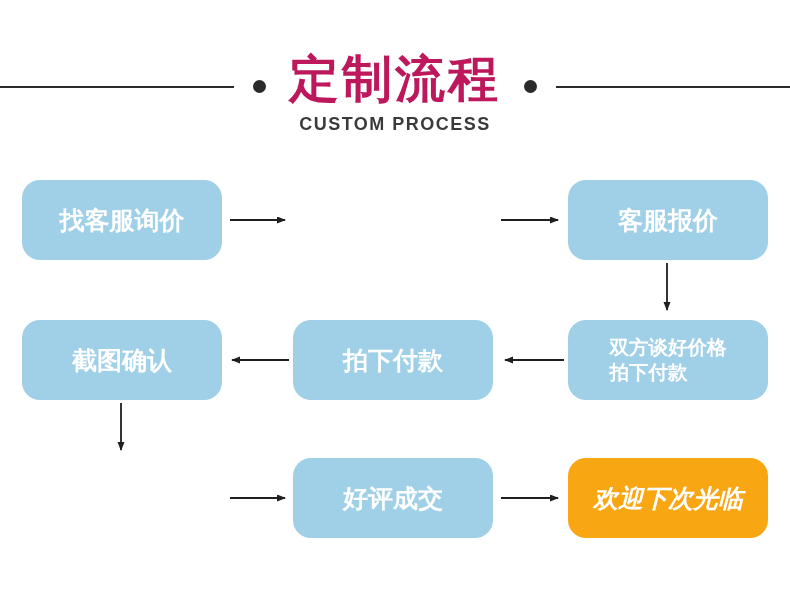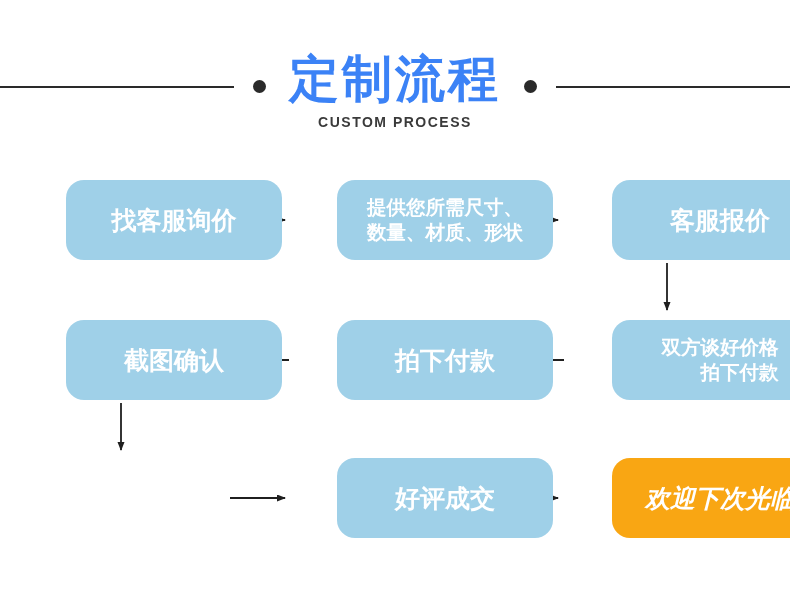--- a/index.html
+++ b/index.html
@@ -9,39 +9,39 @@
     background:#ffffff;
     overflow:hidden;
     font-family:"Liberation Sans","DejaVu Sans",sans-serif;
   }
 
   
   .title{
     position:absolute;left:0;top:52px;width:790px;margin:0;
     text-align:center;
     font-size:50px;line-height:1.1;font-weight:800;
-    letter-spacing:3px;color:#3b82f6;
+    letter-spacing:3px;color:#be185d;
   }
   .subtitle{
     position:absolute;left:0;top:114px;width:790px;
     text-align:center;
-    font-size:14px;font-weight:600;letter-spacing:1.5px;color:#3a3a3a;
+    font-size:18px;font-weight:600;letter-spacing:1.5px;color:#3a3a3a;
   }
   .rule{position:absolute;top:86px;height:2px;background:#2a2a2a;}
   .rule-left{left:0;width:234px;}
   .rule-right{left:556px;width:234px;}
   .dot{position:absolute;top:80px;width:13px;height:13px;border-radius:50%;background:#2a2a2a;}
   .dot-left{left:253px;}
   .dot-right{left:524px;}
 
   
   .step{
-    position:absolute;width:216px;height:80px;border-radius:18px;
+    position:absolute;width:200px;height:80px;border-radius:18px;
     display:flex;align-items:center;justify-content:center;
-    text-align:right;color:#ffffff;font-weight:bold;font-size:25px;margin-left:44px;
+    text-align:left;color:#ffffff;font-weight:bold;font-size:25px;
   }
   .step .step-label{white-space:pre-line;line-height:1.3;}
   .blue{background:#9fd0e8;}
   .orange{background:#f9a613;font-style:italic;}
   .sm .step-label{font-size:19.5px;}
 
   .p1{left:22px; top:180px;}
   .p2{left:293px;top:180px;}
   .p3{left:568px;top:180px;}
   .p4{left:568px;top:320px;}
@@ -78,24 +78,20 @@
     <line x1="564" y1="360" x2="505" y2="360" stroke="#1f1f1f" stroke-width="1.8" marker-end="url(#ah)"></line>
     <line x1="289" y1="360" x2="232" y2="360" stroke="#1f1f1f" stroke-width="1.8" marker-end="url(#ah)"></line>
     <line x1="121" y1="403" x2="121" y2="450" stroke="#1f1f1f" stroke-width="1.8" marker-end="url(#ah)"></line>
     <line x1="230" y1="498" x2="285" y2="498" stroke="#1f1f1f" stroke-width="1.8" marker-end="url(#ah)"></line>
     <line x1="501" y1="498" x2="558" y2="498" stroke="#1f1f1f" stroke-width="1.8" marker-end="url(#ah)"></line>
   </svg>
 
   <div class="step p1 blue">
     <span class="step-label">找客服询价</span>
   </div>
-  <div class="step p2 blue sm">
-    <span class="step-label">提供您所需尺寸、
-数量、材质、形状</span>
-  </div>
   <div class="step p3 blue">
     <span class="step-label">客服报价</span>
   </div>
   <div class="step p4 blue sm">
     <span class="step-label">双方谈好价格
 拍下付款</span>
   </div>
   <div class="step p5 blue">
     <span class="step-label">拍下付款</span>
   </div>

